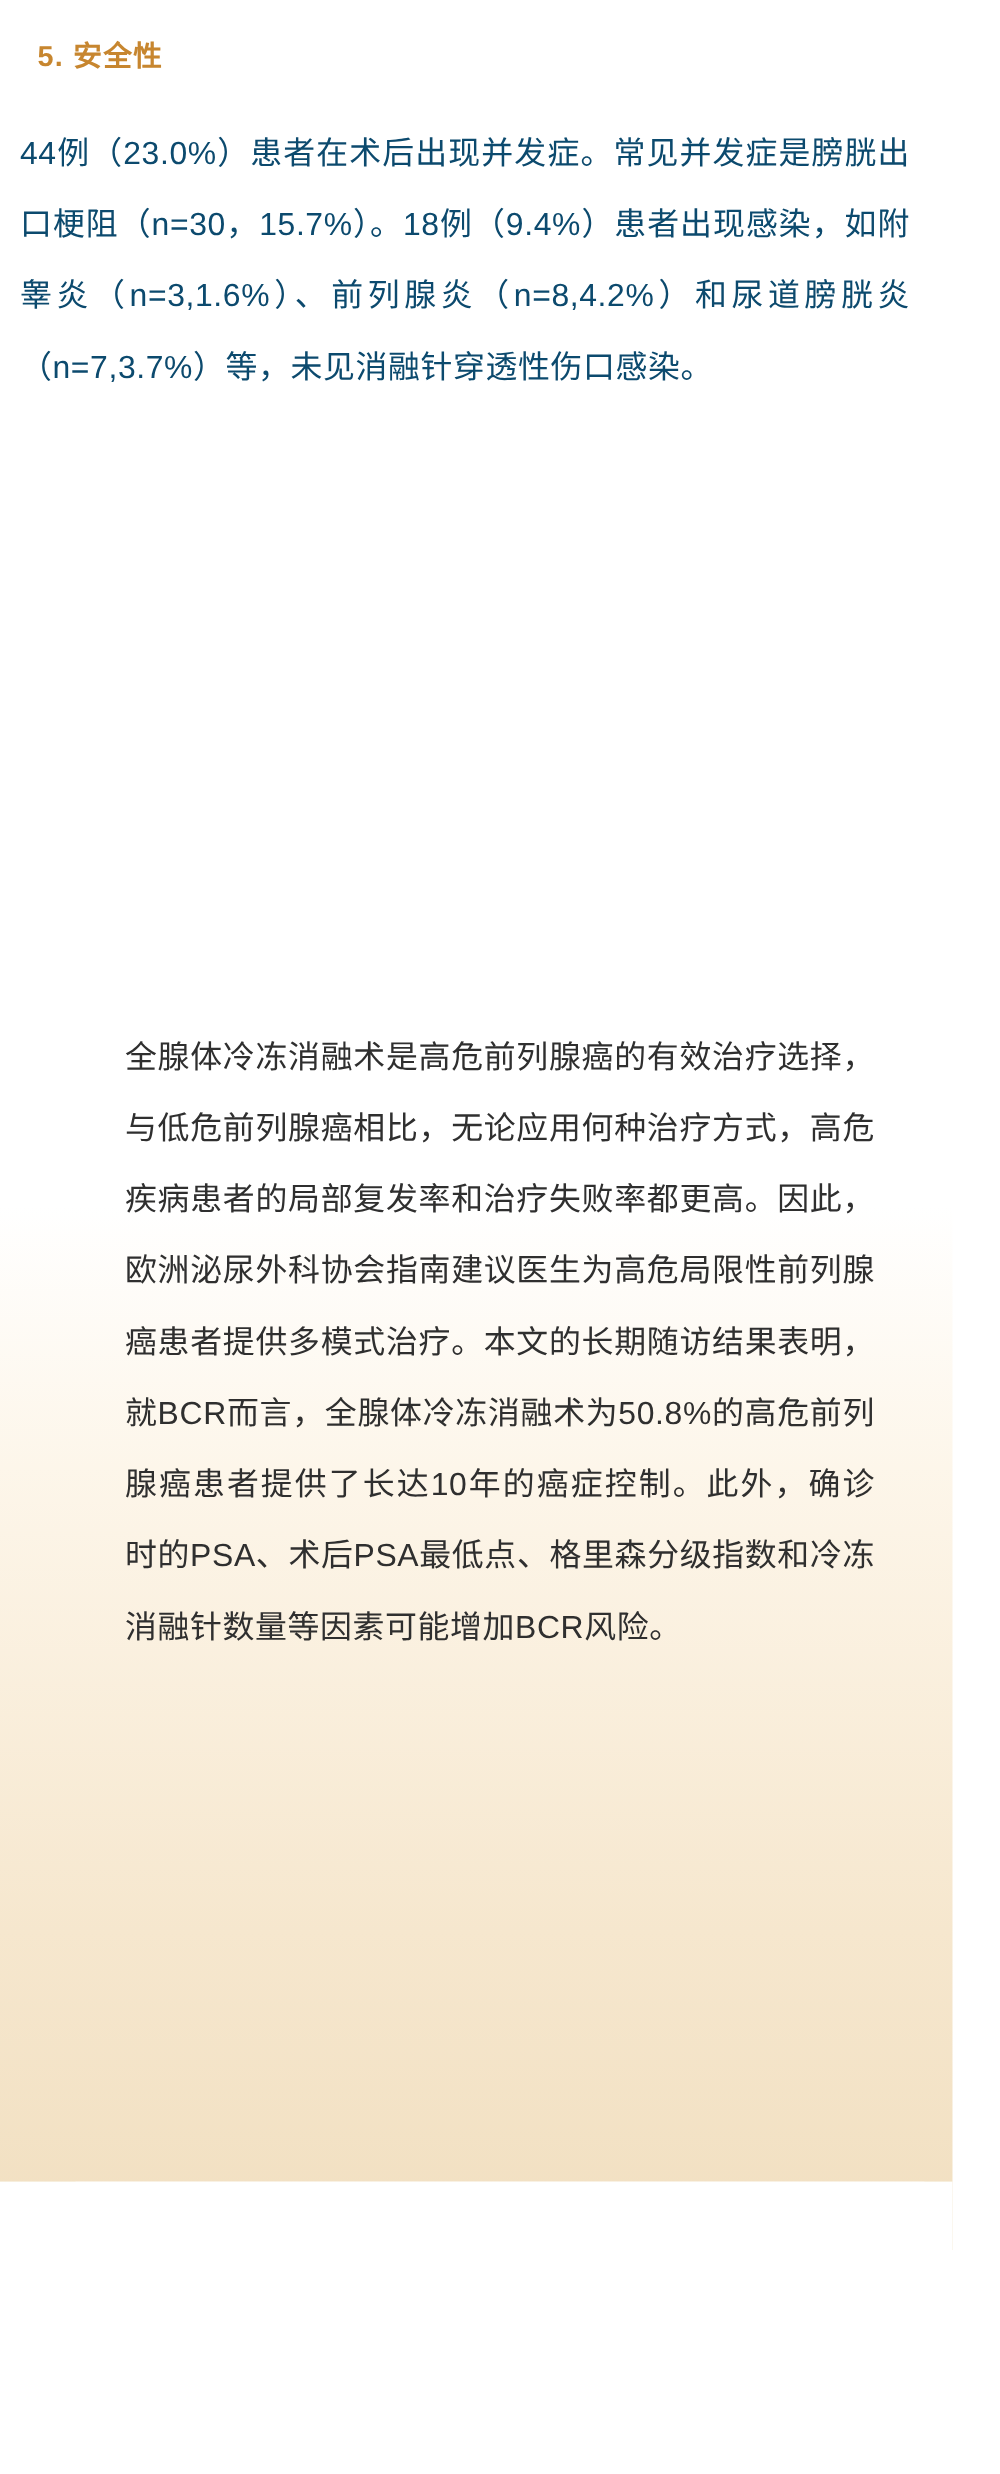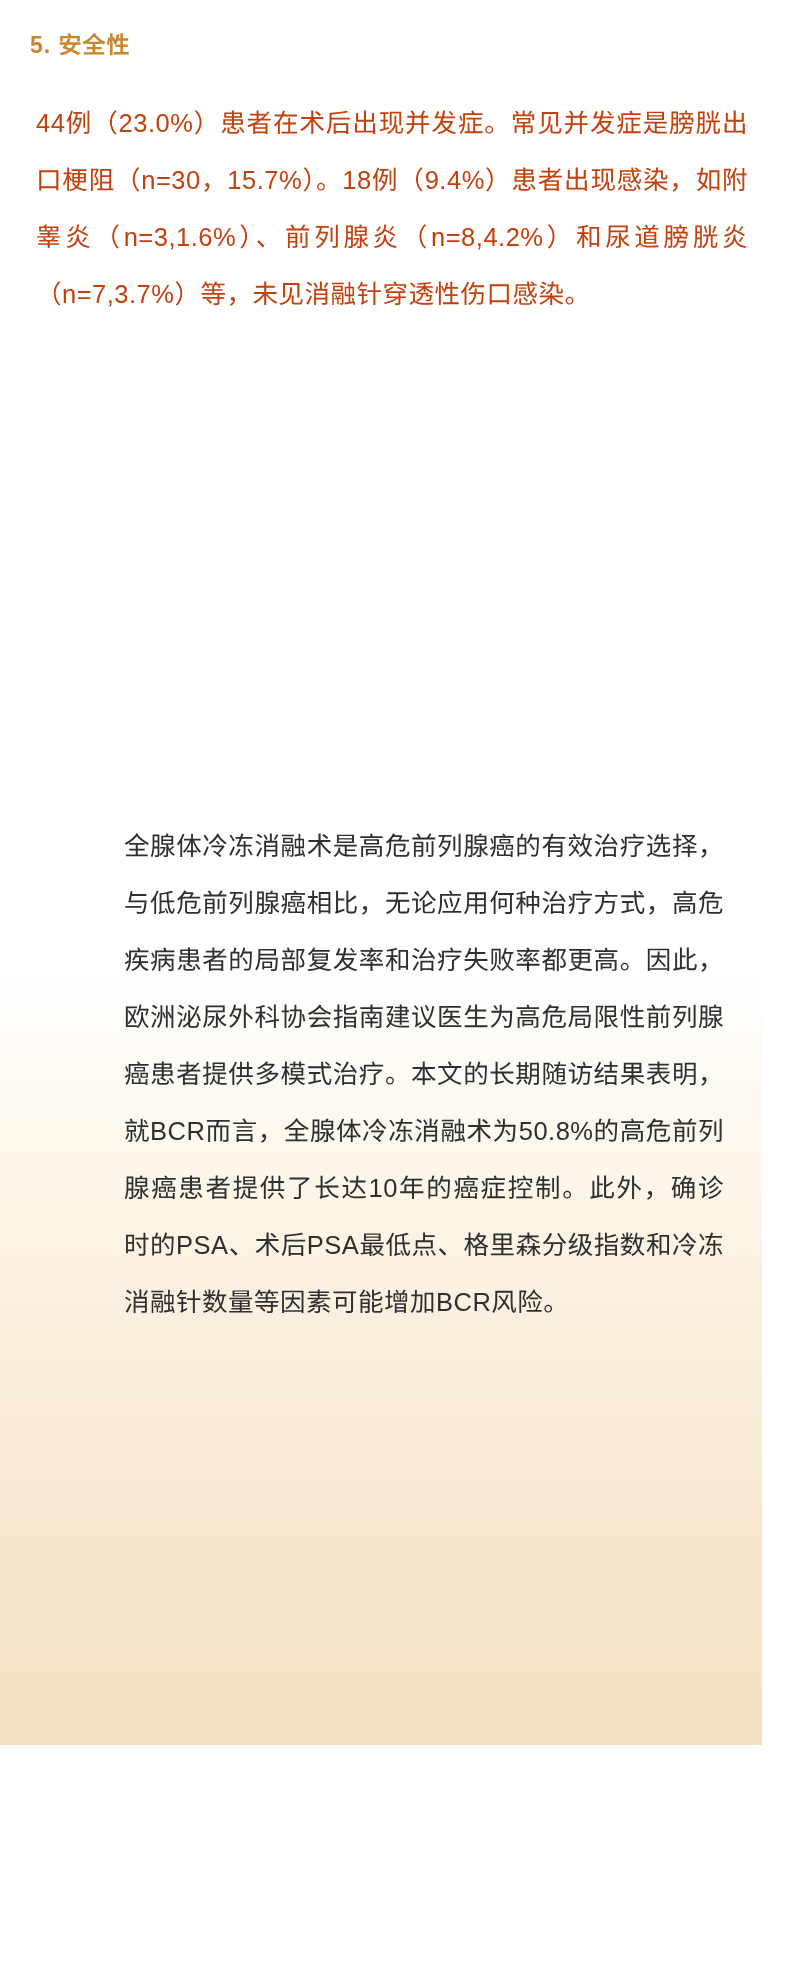--- a/index.html
+++ b/index.html
@@ -31,26 +31,26 @@
     font-size: 23px;
     font-weight: bold;
     letter-spacing: 1px;
     color: #c7862f;
     white-space: nowrap;
   }
 
   
   .safety-paragraph {
     position: absolute;
-    left: 36px;
+    left: 16px;
     top: 95px;
     width: 712px;
     font-size: 25.5px;
     line-height: 57px;
-    color: #c2410c;
+    color: #0c4a6e;
     text-align: justify;
     text-justify: inter-ideograph;
     letter-spacing: 0.5px;
   }
 
   
   .conclusion-block {
     position: absolute;
     left: 0;
     top: 640px;
@@ -92,21 +92,20 @@
     position: absolute;
     left: 100px;
     top: 178px;
     width: 600px;
     font-size: 25.5px;
     line-height: 57px;
     color: #2f2f2f;
     text-align: justify;
     text-justify: inter-ideograph;
     letter-spacing: 0.5px;
-    margin-left: 24px;
   }
 
   
   .card-bottom-round {
     position: absolute;
     left: 0;
     top: 1745px;
     width: 800px;
     height: 70px;
     background: #ffffff;

